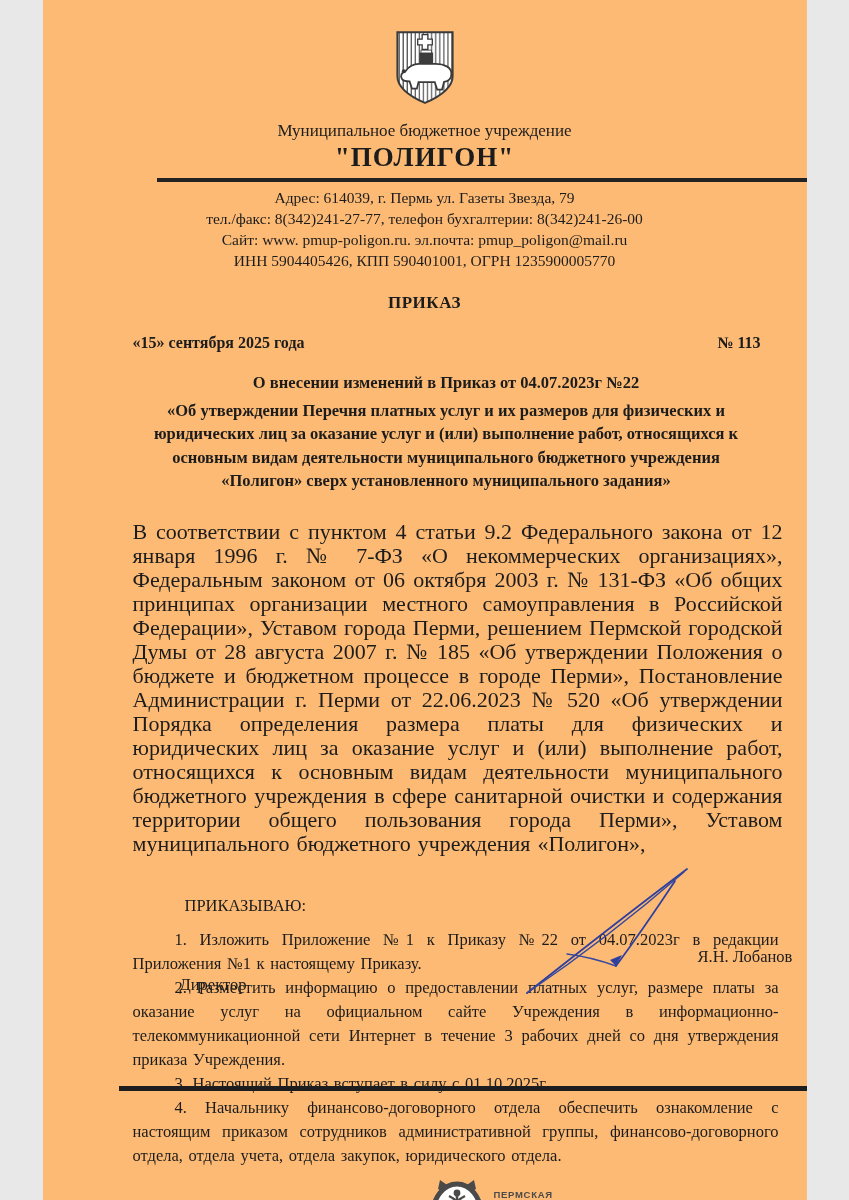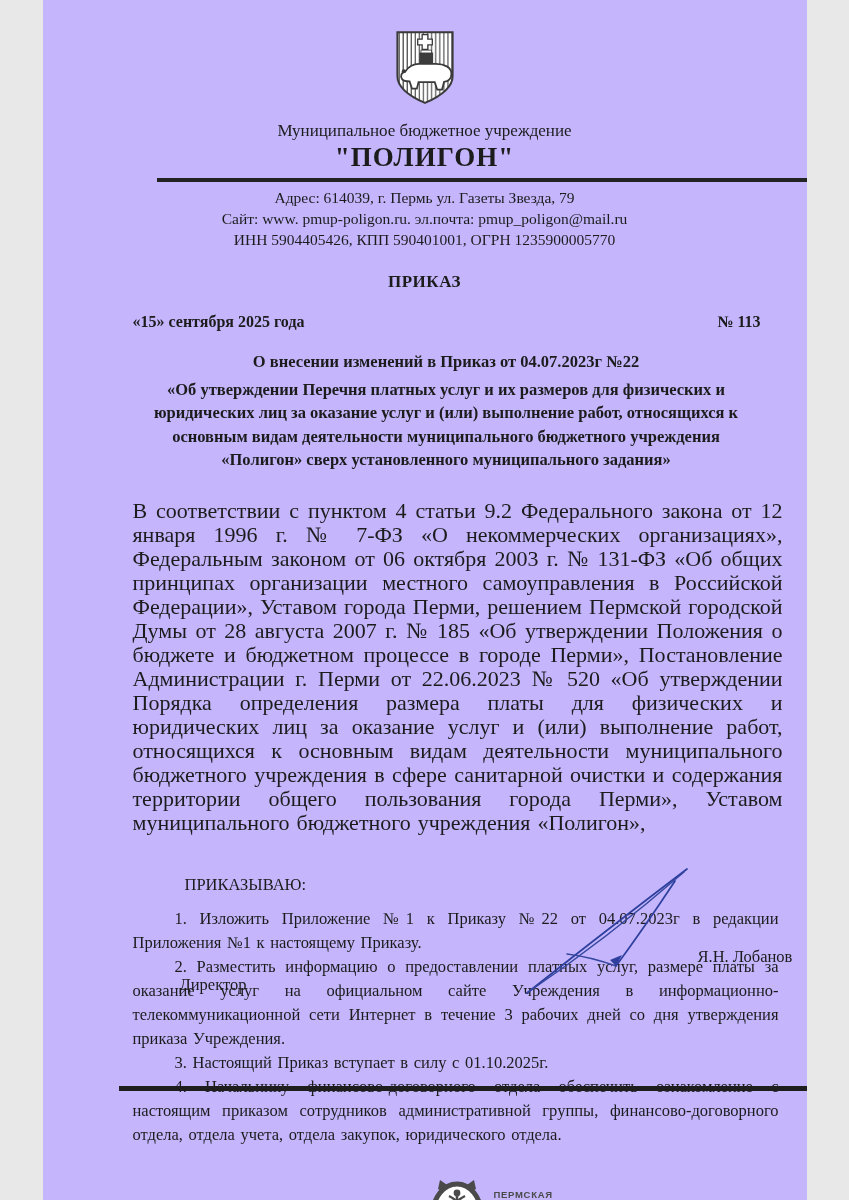--- a/index.html
+++ b/index.html
@@ -1,20 +1,20 @@
 <!DOCTYPE html>
 <html lang="ru"><head>
 <meta charset="utf-8">
 <style>
   html,body { margin:0; padding:0; background:#e8e8e8; }
   .page {
     position:relative;
     width:764px; height:1200px;
     margin:0 auto;
-    background:#c4b5fd;
+    background:#fdba74;
     font-family:"Liberation Serif", serif;
     color:#1c1c1c;
     overflow:hidden;
   }
   .letterhead { text-align:center; padding-top:24px; }
   .emblem { display:block; margin:0 auto; }
   .org-type { font-size:17px; margin-top:9px; }
   .org-name { font-size:27px; font-weight:bold; margin-top:1px; letter-spacing:1px; }
   .rule-top { height:4px; background:#232323; width:703px; margin-left:114px; margin-top:5px; }
   .address-block {
@@ -74,20 +74,21 @@
       <circle cx="22" cy="58" r="2.6" fill="#3a3a3a"></circle>
     </svg>
     <div class="org-type">Муниципальное бюджетное учреждение</div>
     <div class="org-name">"ПОЛИГОН"</div>
   </div>
 
   <div class="rule-top"></div>
 
   <div class="address-block">
     <div>Адрес: 614039, г. Пермь ул. Газеты Звезда, 79</div>
+    <div>тел./факс: 8(342)241-27-77, телефон бухгалтерии: 8(342)241-26-00</div>
     <div>Сайт: www. pmup-poligon.ru. эл.почта: pmup_poligon@mail.ru</div>
     <div>ИНН 5904405426, КПП 590401001, ОГРН 1235900005770</div>
   </div>
 
   <div class="doc-type">ПРИКАЗ</div>
 
   <div class="date-row">
     <span>«15» сентября 2025 года</span>
     <span>№ 113</span>
   </div>

